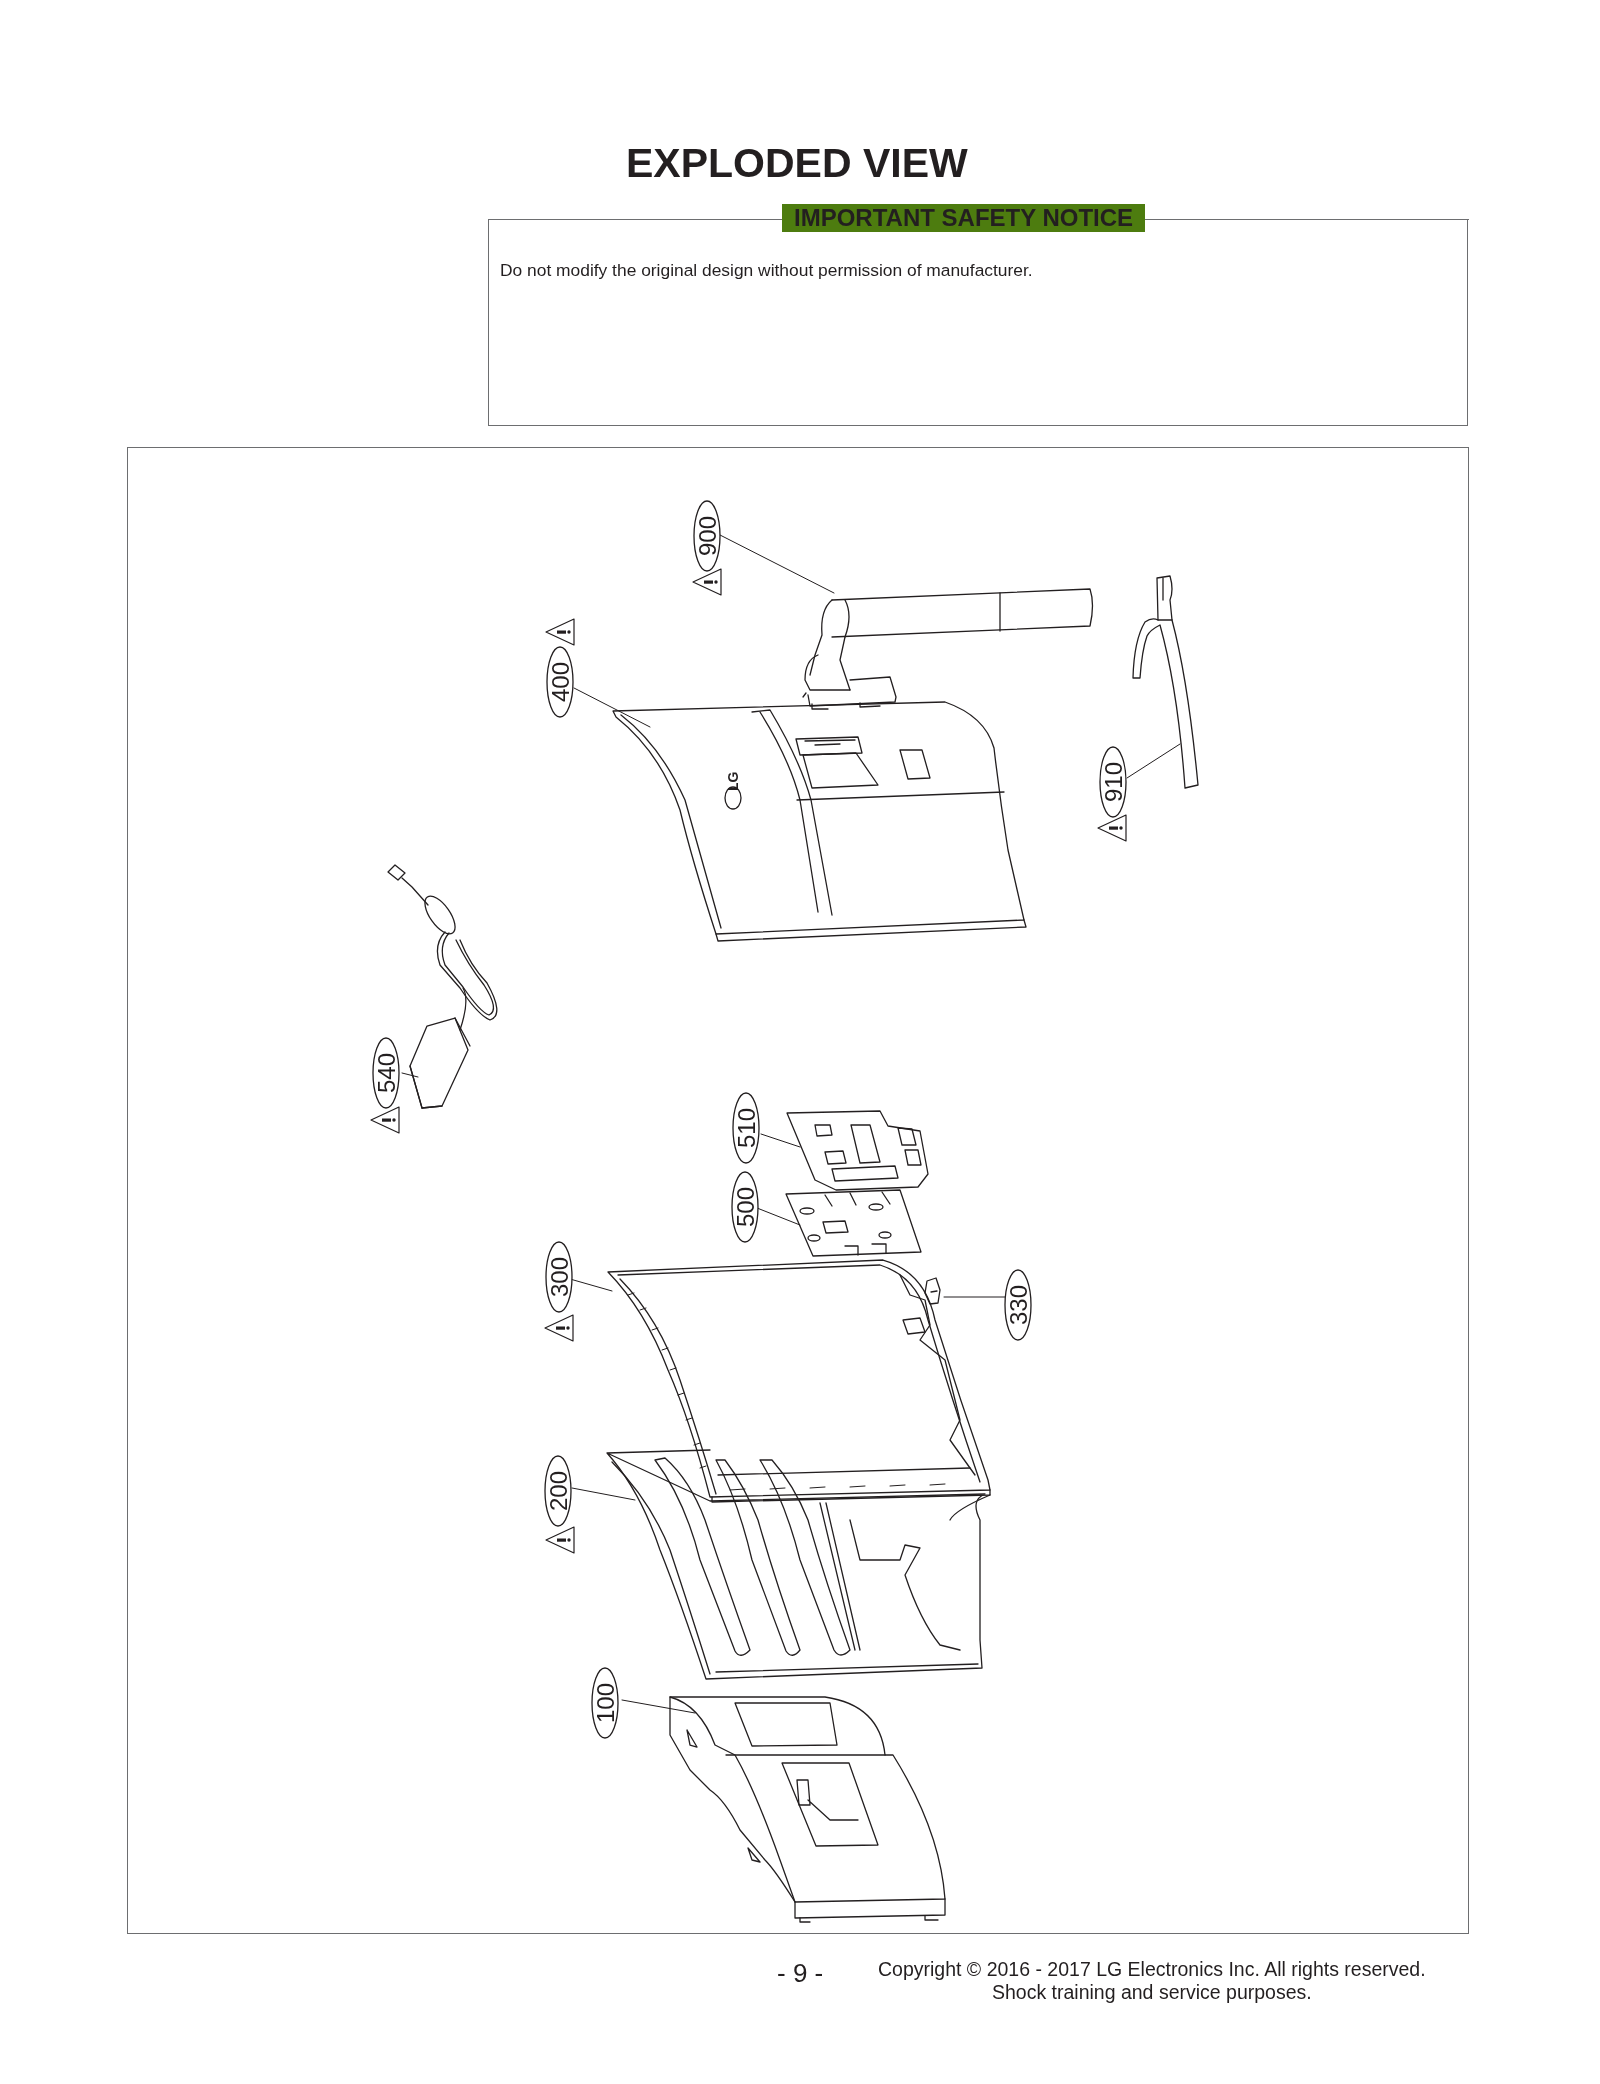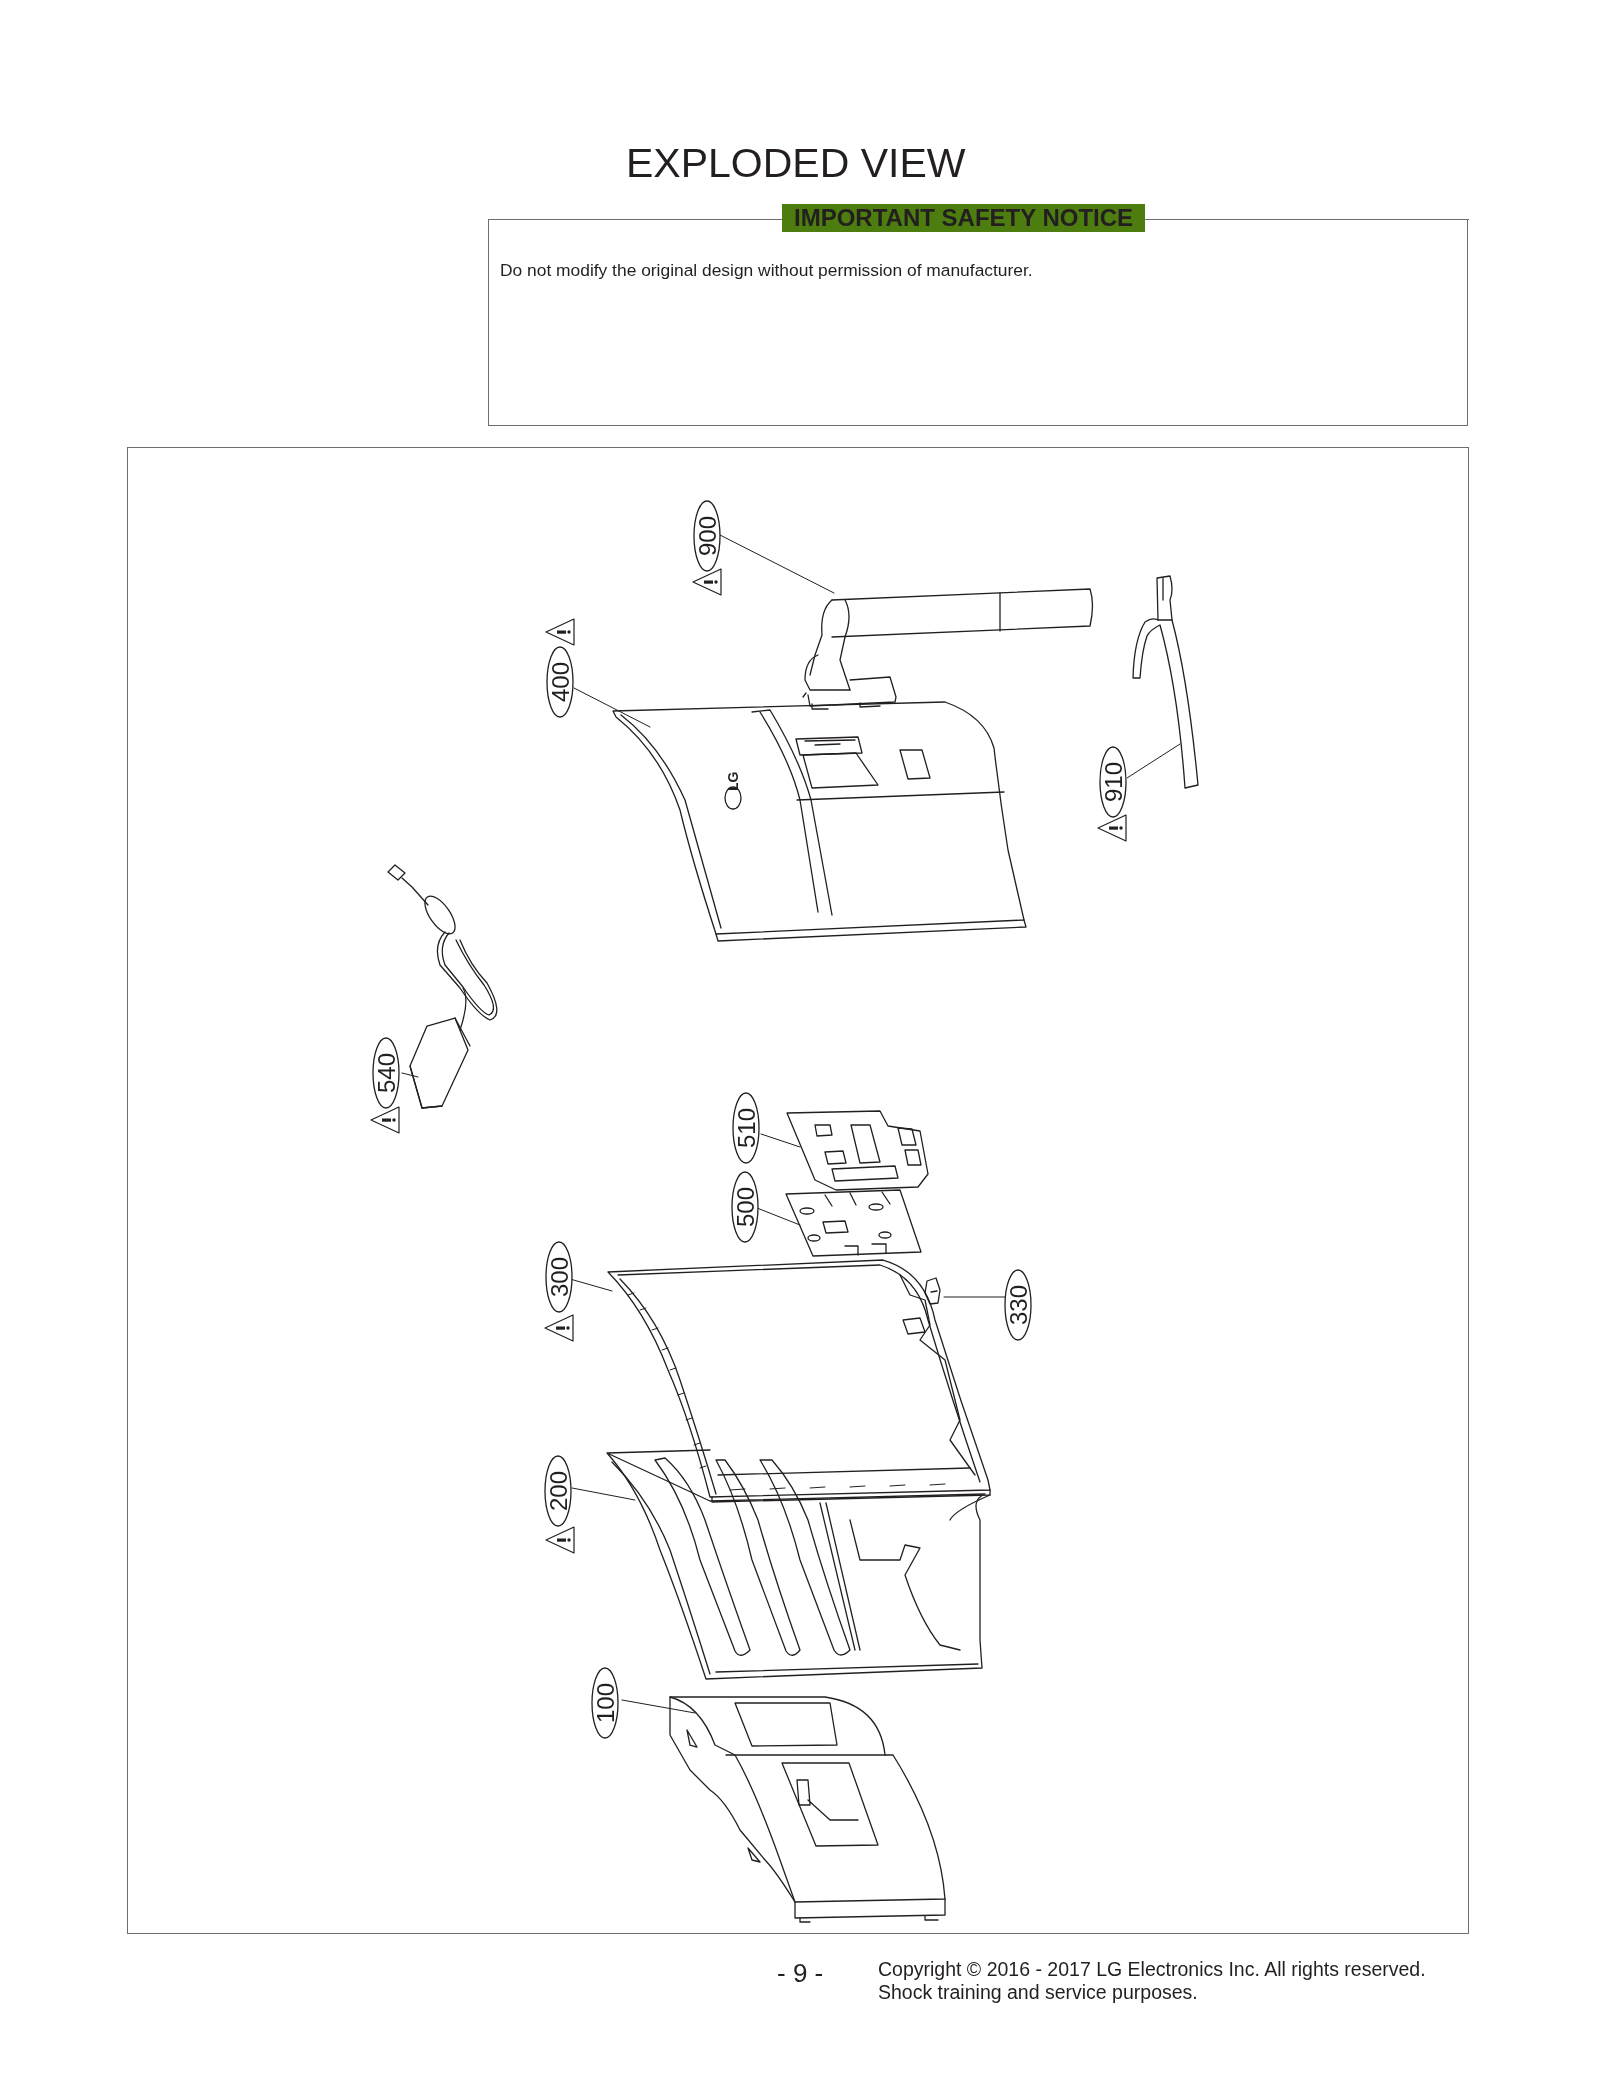--- a/index.html
+++ b/index.html
@@ -1,35 +1,35 @@
 <!DOCTYPE html>
 <html><head>
 <meta charset="utf-8">
 <style>
   html, body { margin: 0; padding: 0; background: #ffffff; }
   body { width: 1600px; height: 2084px; position: relative; overflow: hidden;
          font-family: "Liberation Sans", sans-serif; color: #231f20; }
-  .page-title { position: absolute; left: 626px; top: 140px; font-size: 41px; font-weight: normal;
+  .page-title { position: absolute; left: 626px; top: 140px; font-size: 41px; font-weight: bold;
                 letter-spacing: 0px; color: #231f20; white-space: nowrap; }
   .notice-box { position: absolute; left: 488px; top: 219px; width: 980px; height: 207px;
                 border: 1.5px solid #6d6e70; border-top: none; box-sizing: border-box; }
   .notice-topline { position: absolute; left: 488px; top: 219px; width: 981px; height: 0;
                     border-top: 1.5px solid #6d6e70; }
   .notice-heading { position: absolute; left: 782px; top: 204px; padding: 0 12px; background: #4d7c0f;
                     font-size: 24px; font-weight: bold; white-space: nowrap; color: #231f20; }
   .notice-body { position: absolute; left: 500px; top: 257px; width: 957px; font-size: 17.4px;
                  line-height: 27.3px; color: #231f20; }
   .notice-body p { margin: 0; text-align: justify; text-align-last: left; }
   .notice-body p.justify-full { text-align-last: justify; }
   .tri-inline { display: inline-block; font-size: 15px; vertical-align: 1px; margin: 0 2px; }
   .diagram-box { position: absolute; left: 127px; top: 447px; width: 1342px; height: 1487px;
                  border: 1.5px solid #6d6e70; box-sizing: border-box; }
   .diagram-svg { position: absolute; left: 0; top: 0; }
   .footer-page { position: absolute; left: 777px; top: 1958px; font-size: 26px; color: #231f20; white-space: nowrap; }
-  .footer-copy { position: absolute; left: 878px; top: 1958px; font-size: 19.5px; line-height: 23px; color: #231f20; }
+  .footer-copy { position: absolute; left: 878px; top: 1958px; font-size: 19.5px; line-height: 23px; color: #231f20; text-align: center; }
   .part-label text { font-family: "Liberation Sans", sans-serif; }
 </style>
 </head>
 <body>
 
 <div class="page-title">EXPLODED VIEW</div>
 
 <div class="notice-box"></div>
 <div class="notice-topline"></div>
 <div class="notice-heading">IMPORTANT SAFETY NOTICE</div>

